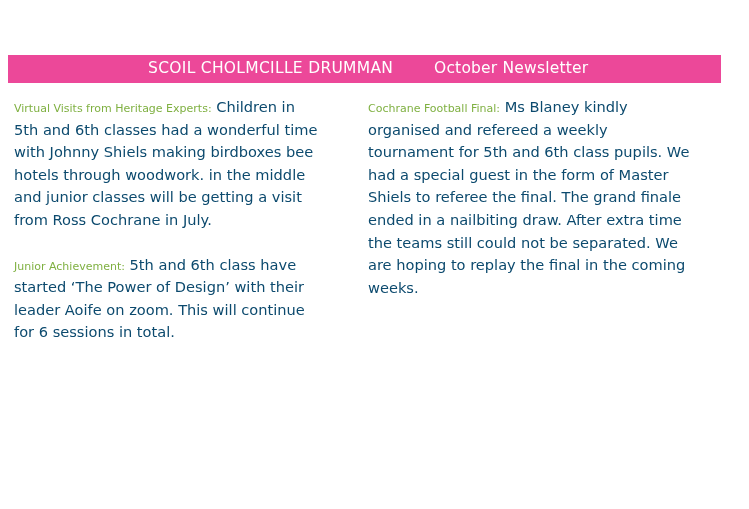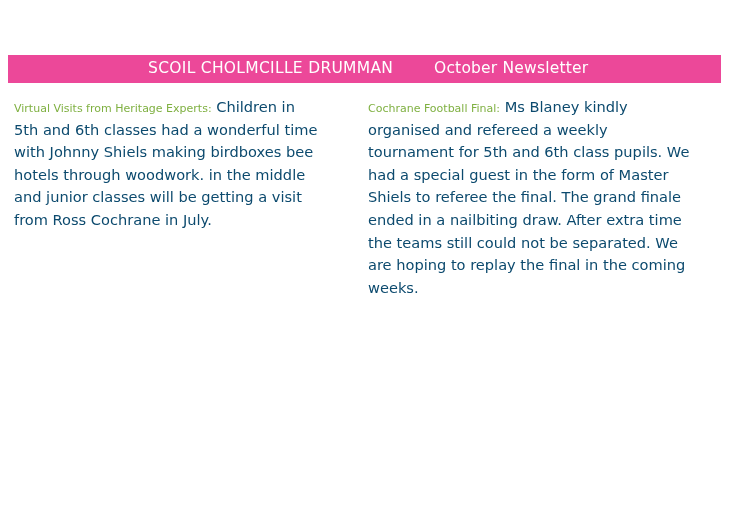--- a/index.html
+++ b/index.html
@@ -107,20 +107,24 @@
 
   <div class="columns">
 
     <div class="col col-left">
 
       <p class="article">
         <span class="article-heading">Virtual Visits from Heritage Experts:</span>
         <span class="article-body">Children in 5th and 6th classes had a wonderful time with Johnny Shiels making birdboxes bee hotels through woodwork.  in the middle and junior classes will be getting a visit from Ross Cochrane in July.</span>
       </p>
 
+      <p class="article">
+        <span class="article-heading">Junior Achievement:</span>
+        <span class="article-body">5th and 6th class have started ‘The Power of Design’ with their leader Aoife on zoom. This will continue for 6 sessions in total.</span>
+      </p>
 
 
     </div>
 
     <div class="col col-right">
 
       <p class="article">
         <span class="article-heading">Cochrane Football Final:</span>
         <span class="article-body">Ms Blaney kindly organised and refereed a weekly tournament for 5th and 6th class pupils. We had a special guest in the form of Master Shiels to referee the final. The grand finale ended in a nailbiting draw. After extra time the teams still could not be separated. We are hoping to replay the final in the coming weeks.</span>
       </p>

